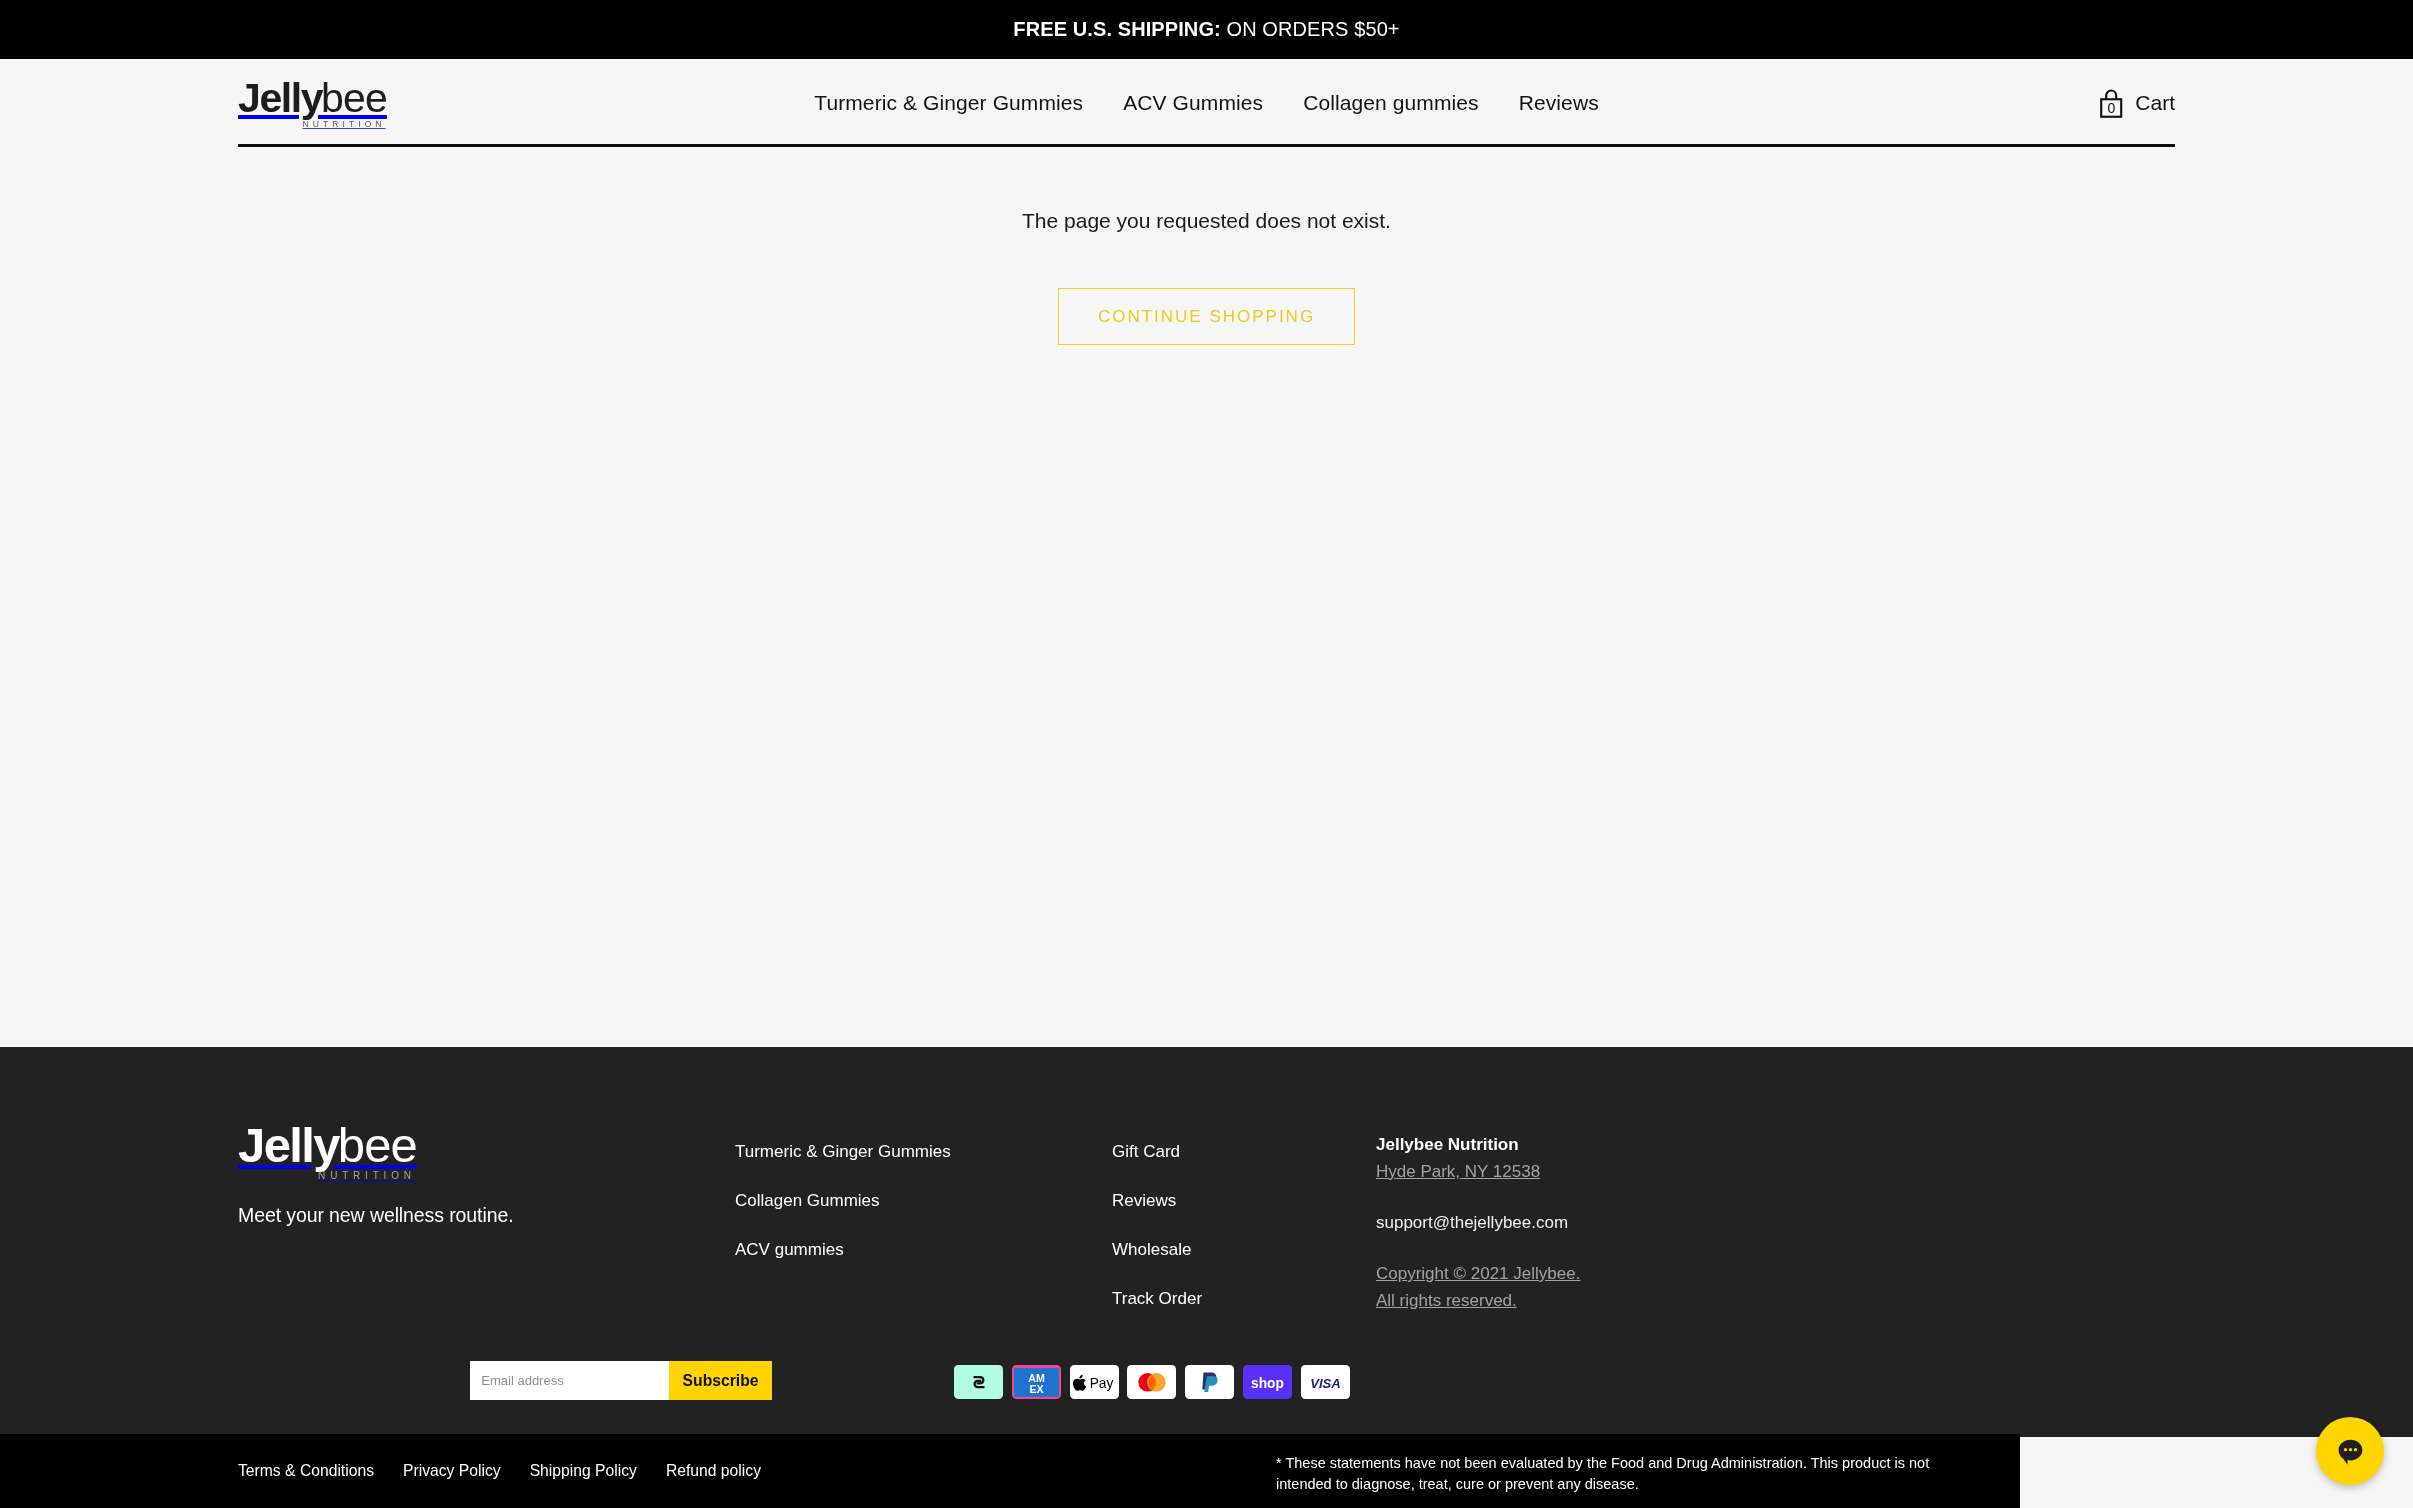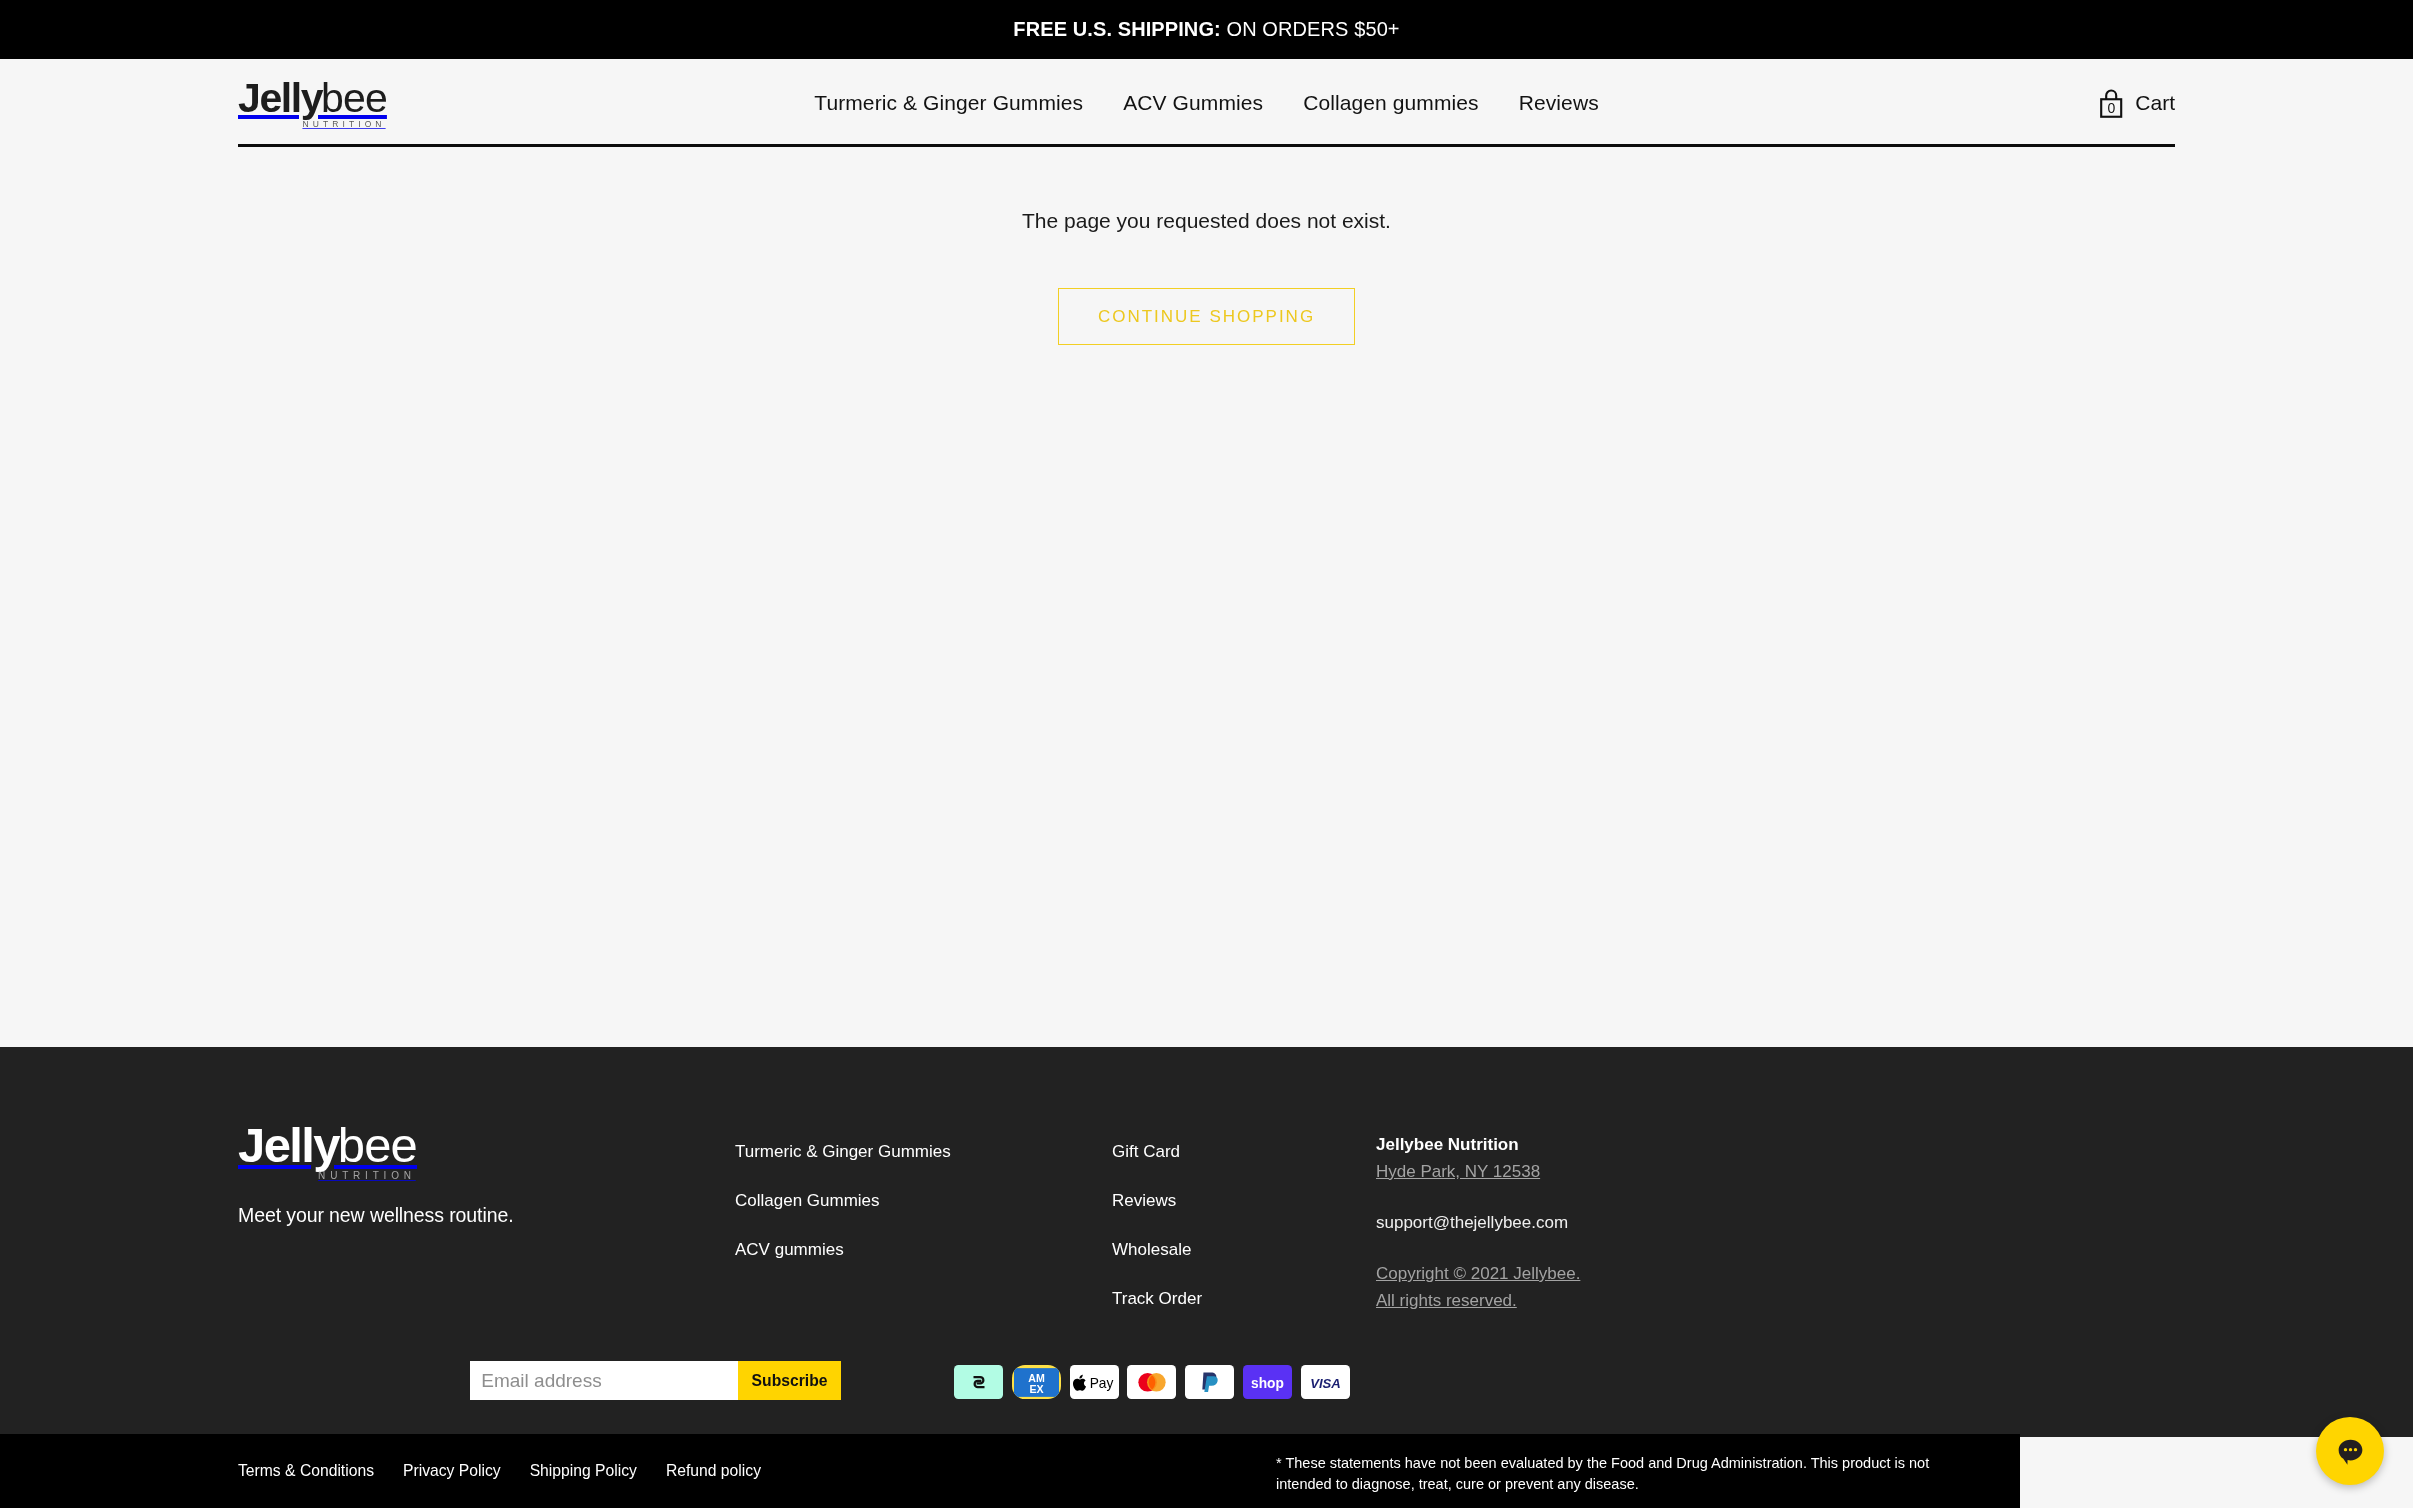--- a/index.html
+++ b/index.html
@@ -265,21 +265,21 @@
     display: flex;
     width: 298px;
     height: 39px;
   }
   .subscribe-input {
     flex: 1;
     border: none;
     outline: none;
     background: #ffffff;
     font-family: "Liberation Sans", sans-serif;
-    font-size: 19px;
+    font-size: 13px;
     color: #000000;
     padding: 0 11.3px;
   }
   .subscribe-input::placeholder { color: #8e8e8e; }
   .subscribe-btn {
     border: none;
     background: #ffd400;
     color: #111111;
     font-family: "Liberation Sans", sans-serif;
     font-size: 15.7px;
@@ -303,21 +303,21 @@
     height: 34px;
     border-radius: 4.4px;
     background: #ffffff;
     display: flex;
     align-items: center;
     justify-content: center;
     overflow: hidden;
   }
   .pay svg { display: block; }
   .pay-afterpay { background: #b2fce4; }
-  .pay-amex { background: #fde047; border-radius: 13px; }
+  .pay-amex { background: #ec4899; }
   .pay-shop { background: #5a31f4; }
 
   
   .bottombar {
     position: absolute;
     left: 0;
     bottom: 0;
     width: 2020px;
     height: 74px;
     background: #000000;

